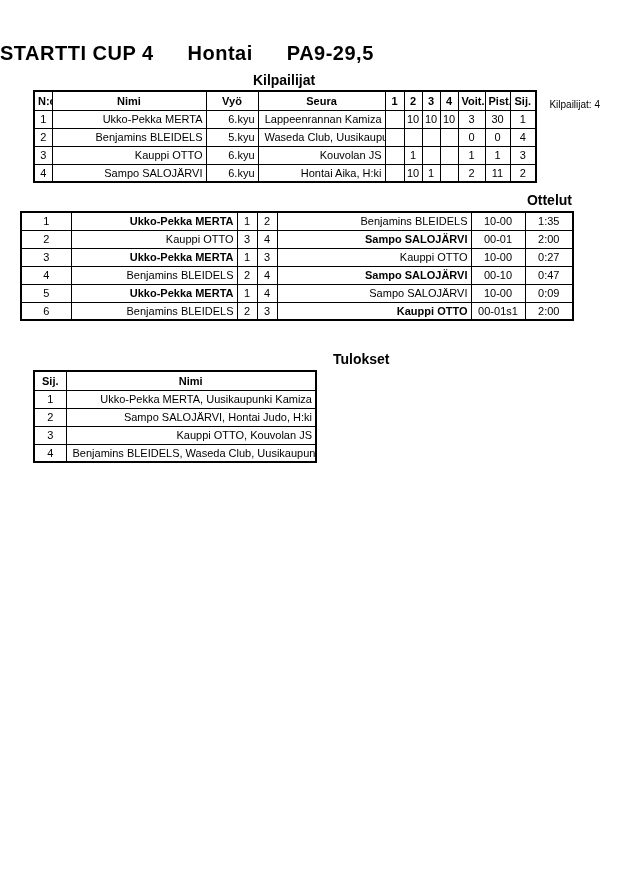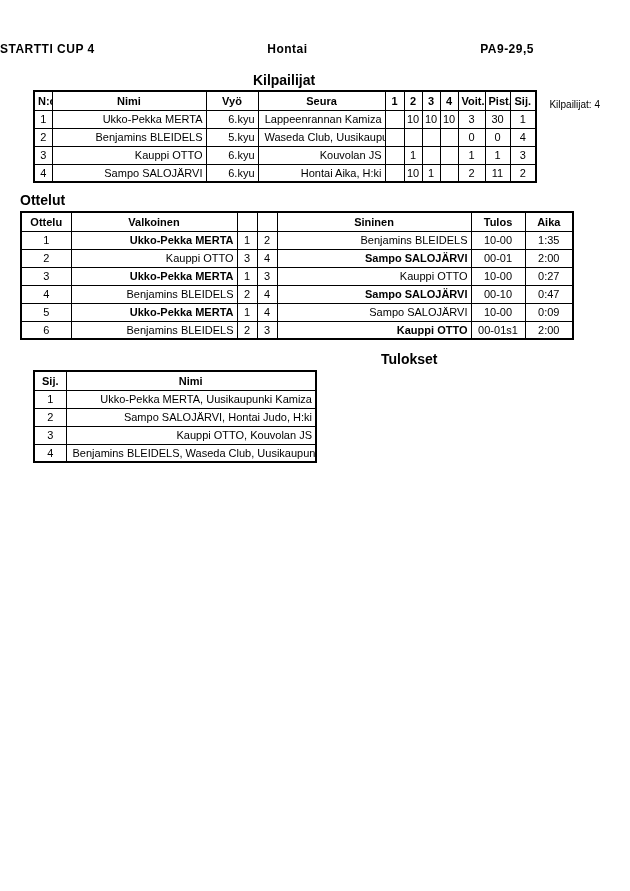--- a/index.html
+++ b/index.html
@@ -7,31 +7,31 @@
   body {
     width: 630px; height: 891px;
     position: relative;
     font-family: "Liberation Sans", sans-serif;
     color: #000;
   }
   .abs { position: absolute; }
 
   .title-row {
     top: 42px; left: 0; width: 534px;
-    display: flex; justify-content: space-between; align-items: baseline;
+    display: flex; justify-content: flex-start; align-items: baseline;
     gap: 34px;
-    font-size: 12px; font-weight: bold;
+    font-size: 20px; font-weight: bold;
     letter-spacing: 0.5px;
   }
   .comp-count { top: 67px; right: 30px; font-size: 10px; margin-top: 32px; }
 
   .section-heading { font-size: 14px; font-weight: bold; }
   .h-kilpailijat { top: 72px; left: 33px; width: 502px; text-align: center; }
-  .h-ottelut     { top: 192px; left: 20px; width: 552px; text-align: left; }
-  .h-tulokset    { top: 351px; left: 333px; margin-left: 48px; }
+  .h-ottelut     { top: 192px; left: 20px; width: 552px; text-align: right; }
+  .h-tulokset    { top: 351px; left: 333px; }
 
   table {
     border-collapse: collapse;
     table-layout: fixed;
     border: 2px solid #000;
     background: #fff;
   }
   th, td {
     border: 1px solid #000;
     font-size: 11px;
@@ -152,29 +152,20 @@
   <colgroup>
     <col style="width:50px">
       <col style="width:166px">
       <col style="width:20px">
       <col style="width:20px">
     <col style="width:194px">
       <col style="width:54px">
       <col style="width:48px">
   </colgroup>
   <tbody>
-      <tr>
-    <th>Ottelu</th>
-    <th>Valkoinen</th>
-    <th></th>
-    <th></th>
-    <th>Sininen</th>
-    <th>Tulos</th>
-    <th>Aika</th>
-  </tr>
   <tr>
     <td class="c">1</td>
     <td class="l winner">Ukko-Pekka MERTA</td>
     <td class="c">1</td>
     <td class="c">2</td>
     <td class="l">Benjamins BLEIDELS</td>
     <td class="c">10-00</td>
     <td class="c">1:35</td>
   </tr>
   <tr>

